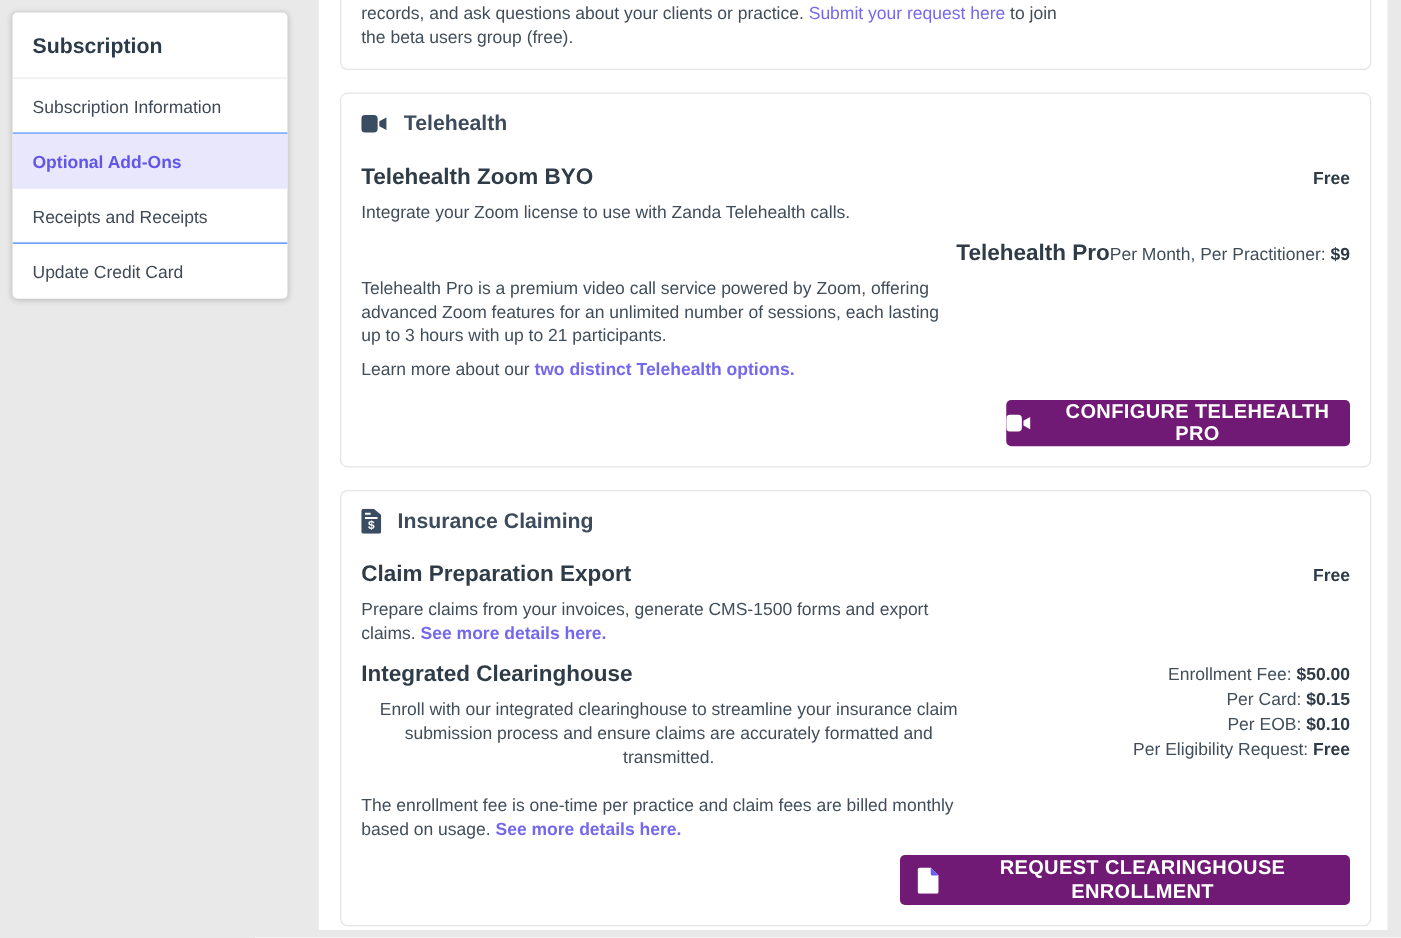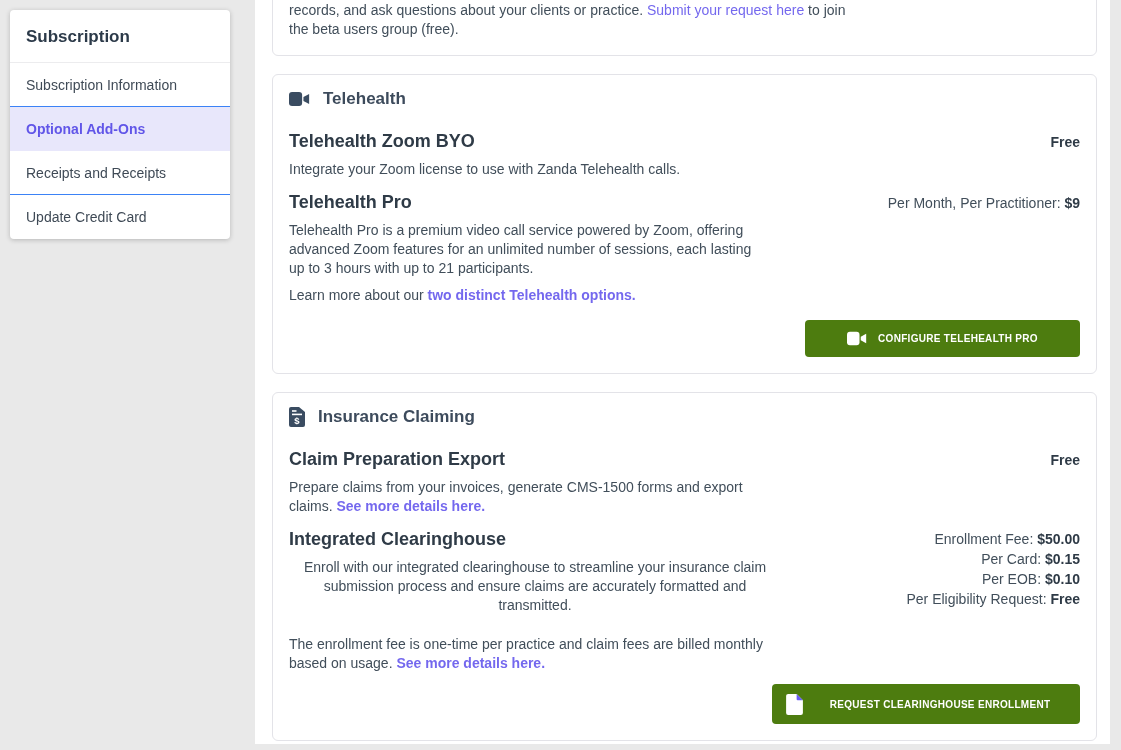--- a/index.html
+++ b/index.html
@@ -48,39 +48,39 @@
 
   .item-row {
     display: flex; justify-content: space-between; align-items: baseline;
   }
   .item-name { font-size: 18px; font-weight: 700; color: #2f3b47; }
   .price-free { font-weight: 700; color: #2e3a46; }
   .price-line { color: #414e5a; text-align: right; line-height: 20px; }
   .price-line b { color: #2e3a46; }
 
   .mt8  { margin-top: 8px; }
-  .mt13 { margin-top: 13px; }
+  .mt13 { margin-top: 13px; justify-content: flex-end; }
   .mt20 { margin-top: 20px; }
 
   .link { color: #7468ee; cursor: pointer; text-decoration: none; }
   .link.bold { font-weight: 700; }
 
   .btn-row { display: flex; justify-content: flex-end; }
   .btn {
-    background: #4d7c0f;
+    background: #701a75;
     border: none; border-radius: 4px;
-    color: #fff; font-weight: 700; font-size: 10px;
+    color: #fff; font-weight: 700; font-size: 16px;
     letter-spacing: 0.3px;
     font-family: "Liberation Sans", "DejaVu Sans", sans-serif;
     display: flex; align-items: center; justify-content: center; gap: 11px;
     cursor: pointer;
   }
   .btn-configure { width: 275px; height: 37px; margin-top: 15px; }
   .btn-enroll {
-    width: 308px; height: 40px; margin-top: 11px;
+    width: 360px; height: 40px; margin-top: 11px;
     line-height: 19px; padding: 0 14px;
   }
   .btn-enroll .btn-label { flex: 1; text-align: center; }
 
   .split-row { display: flex; justify-content: space-between; align-items: flex-start; }
   .fees { text-align: right; }
   .fee-line { line-height: 20px; color: #414e5a; }
   .fee-line b { color: #2e3a46; }
 
   

